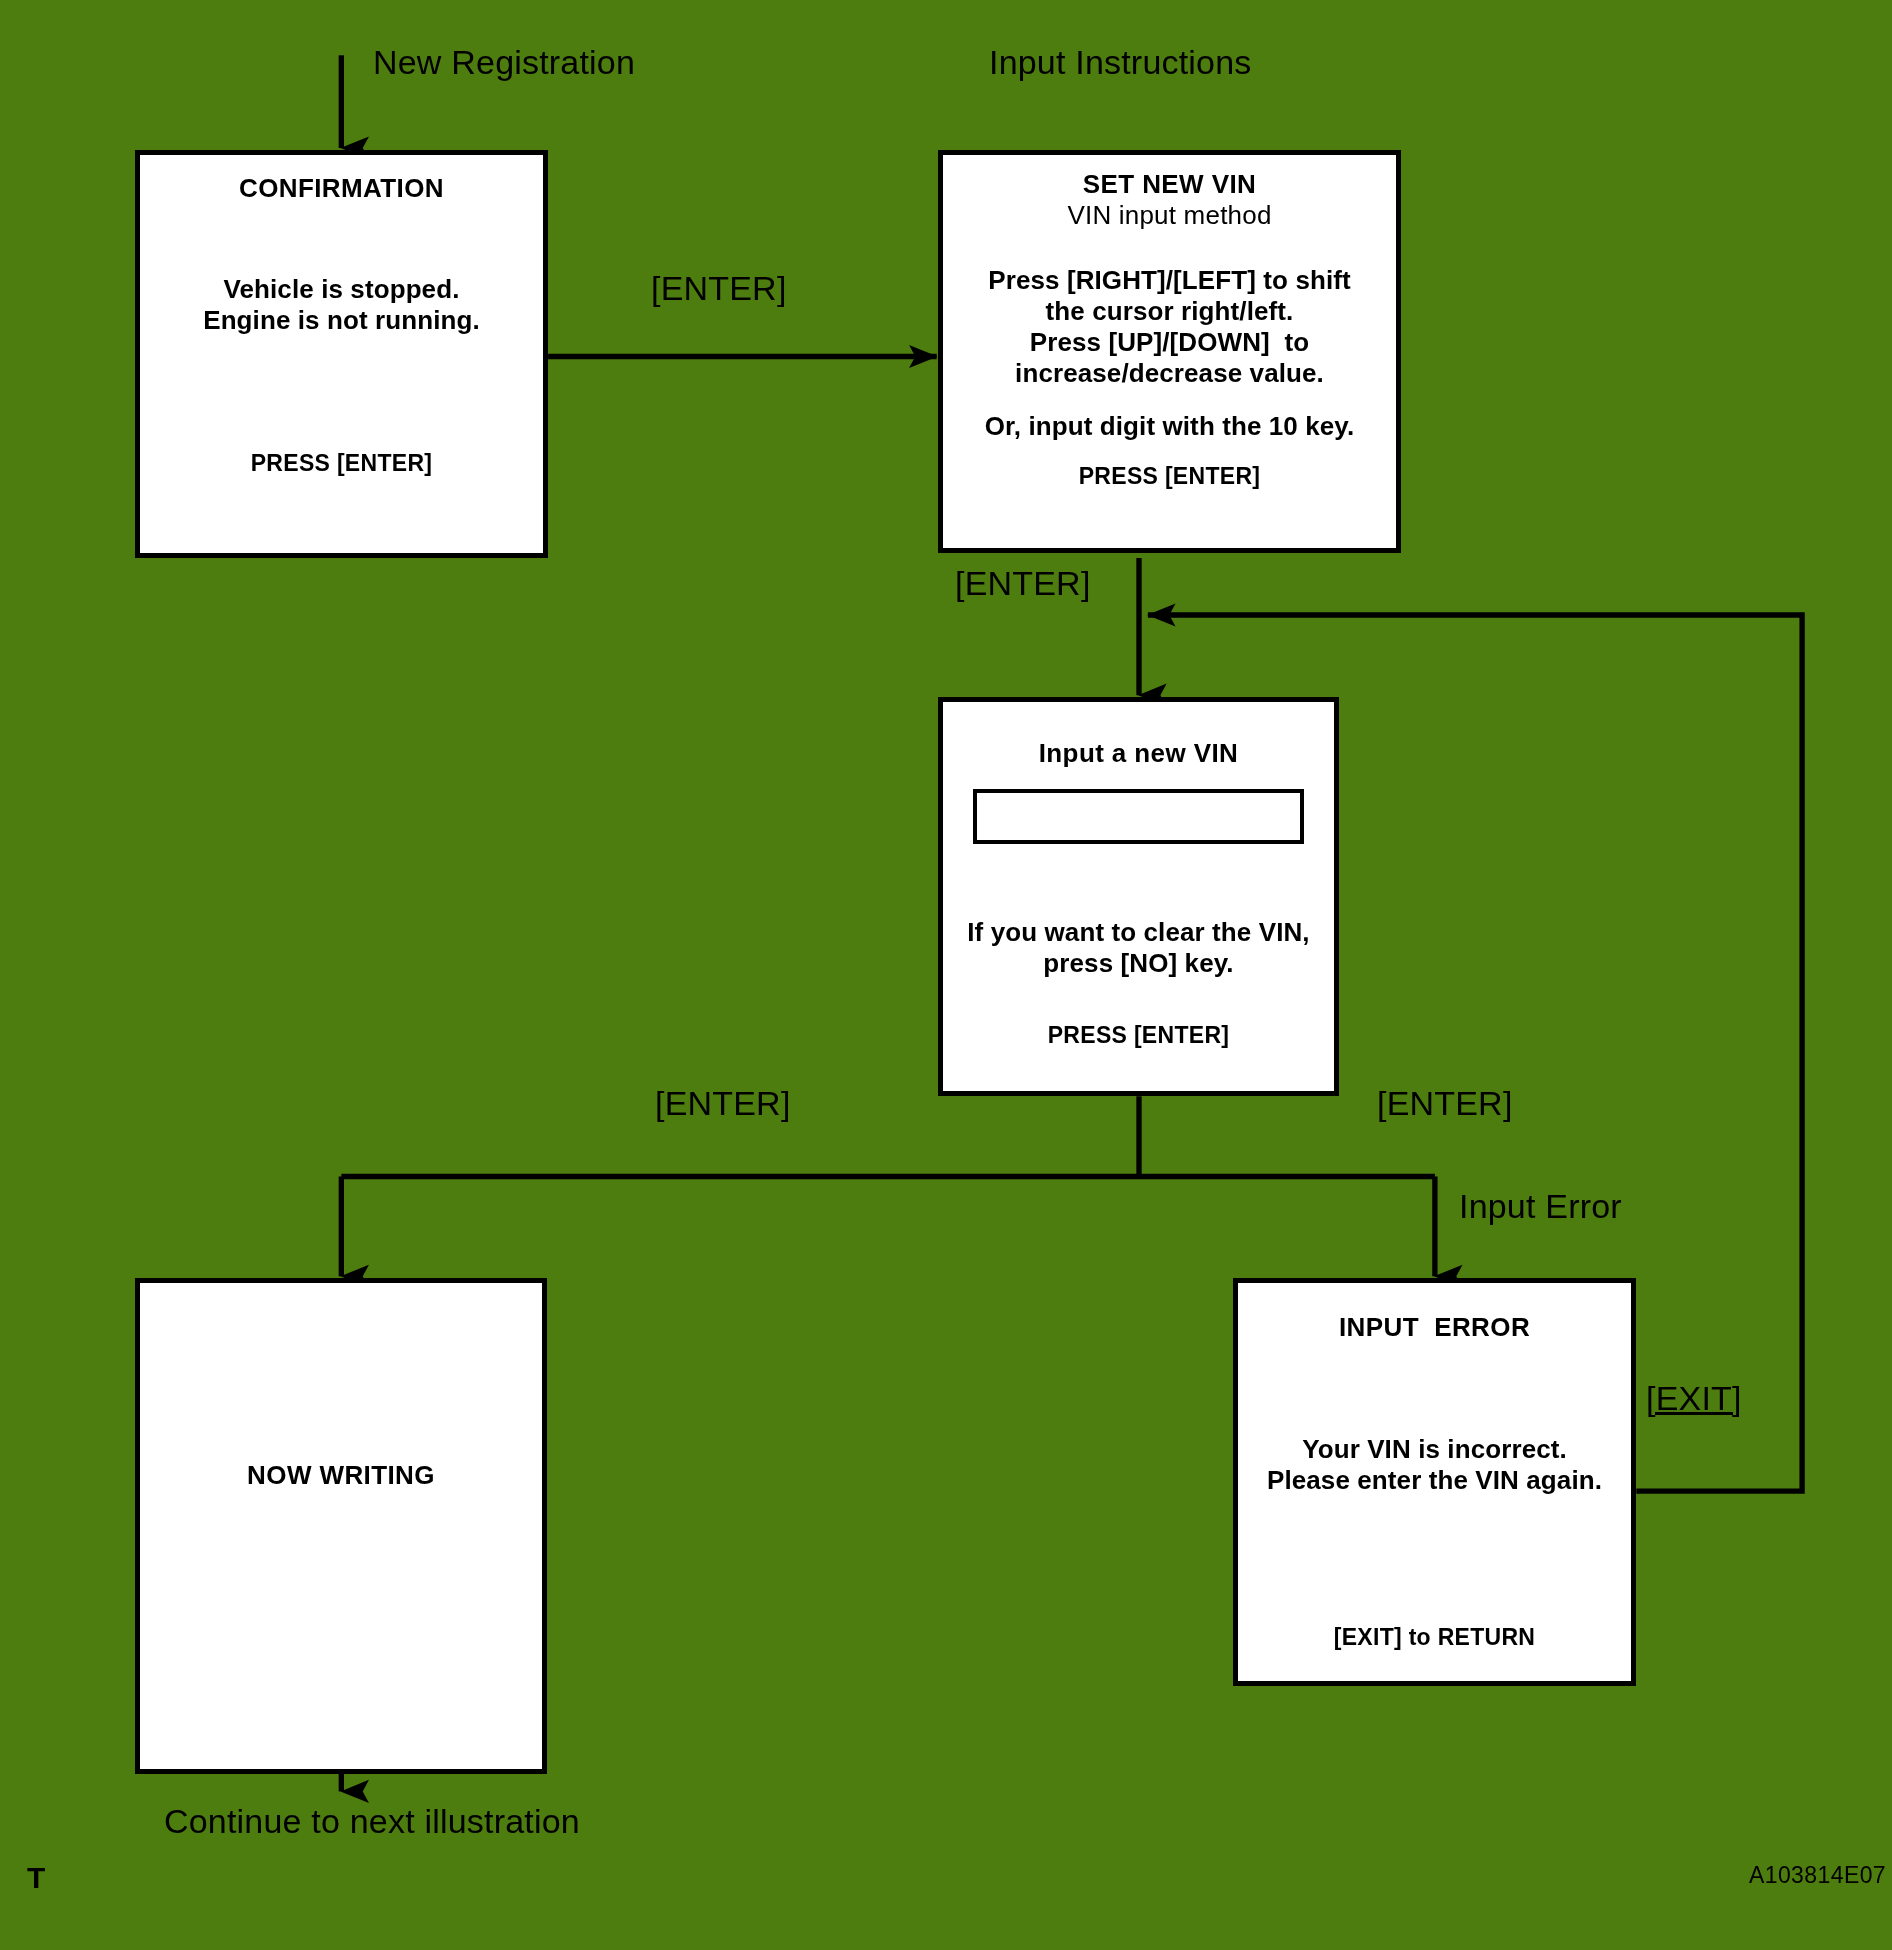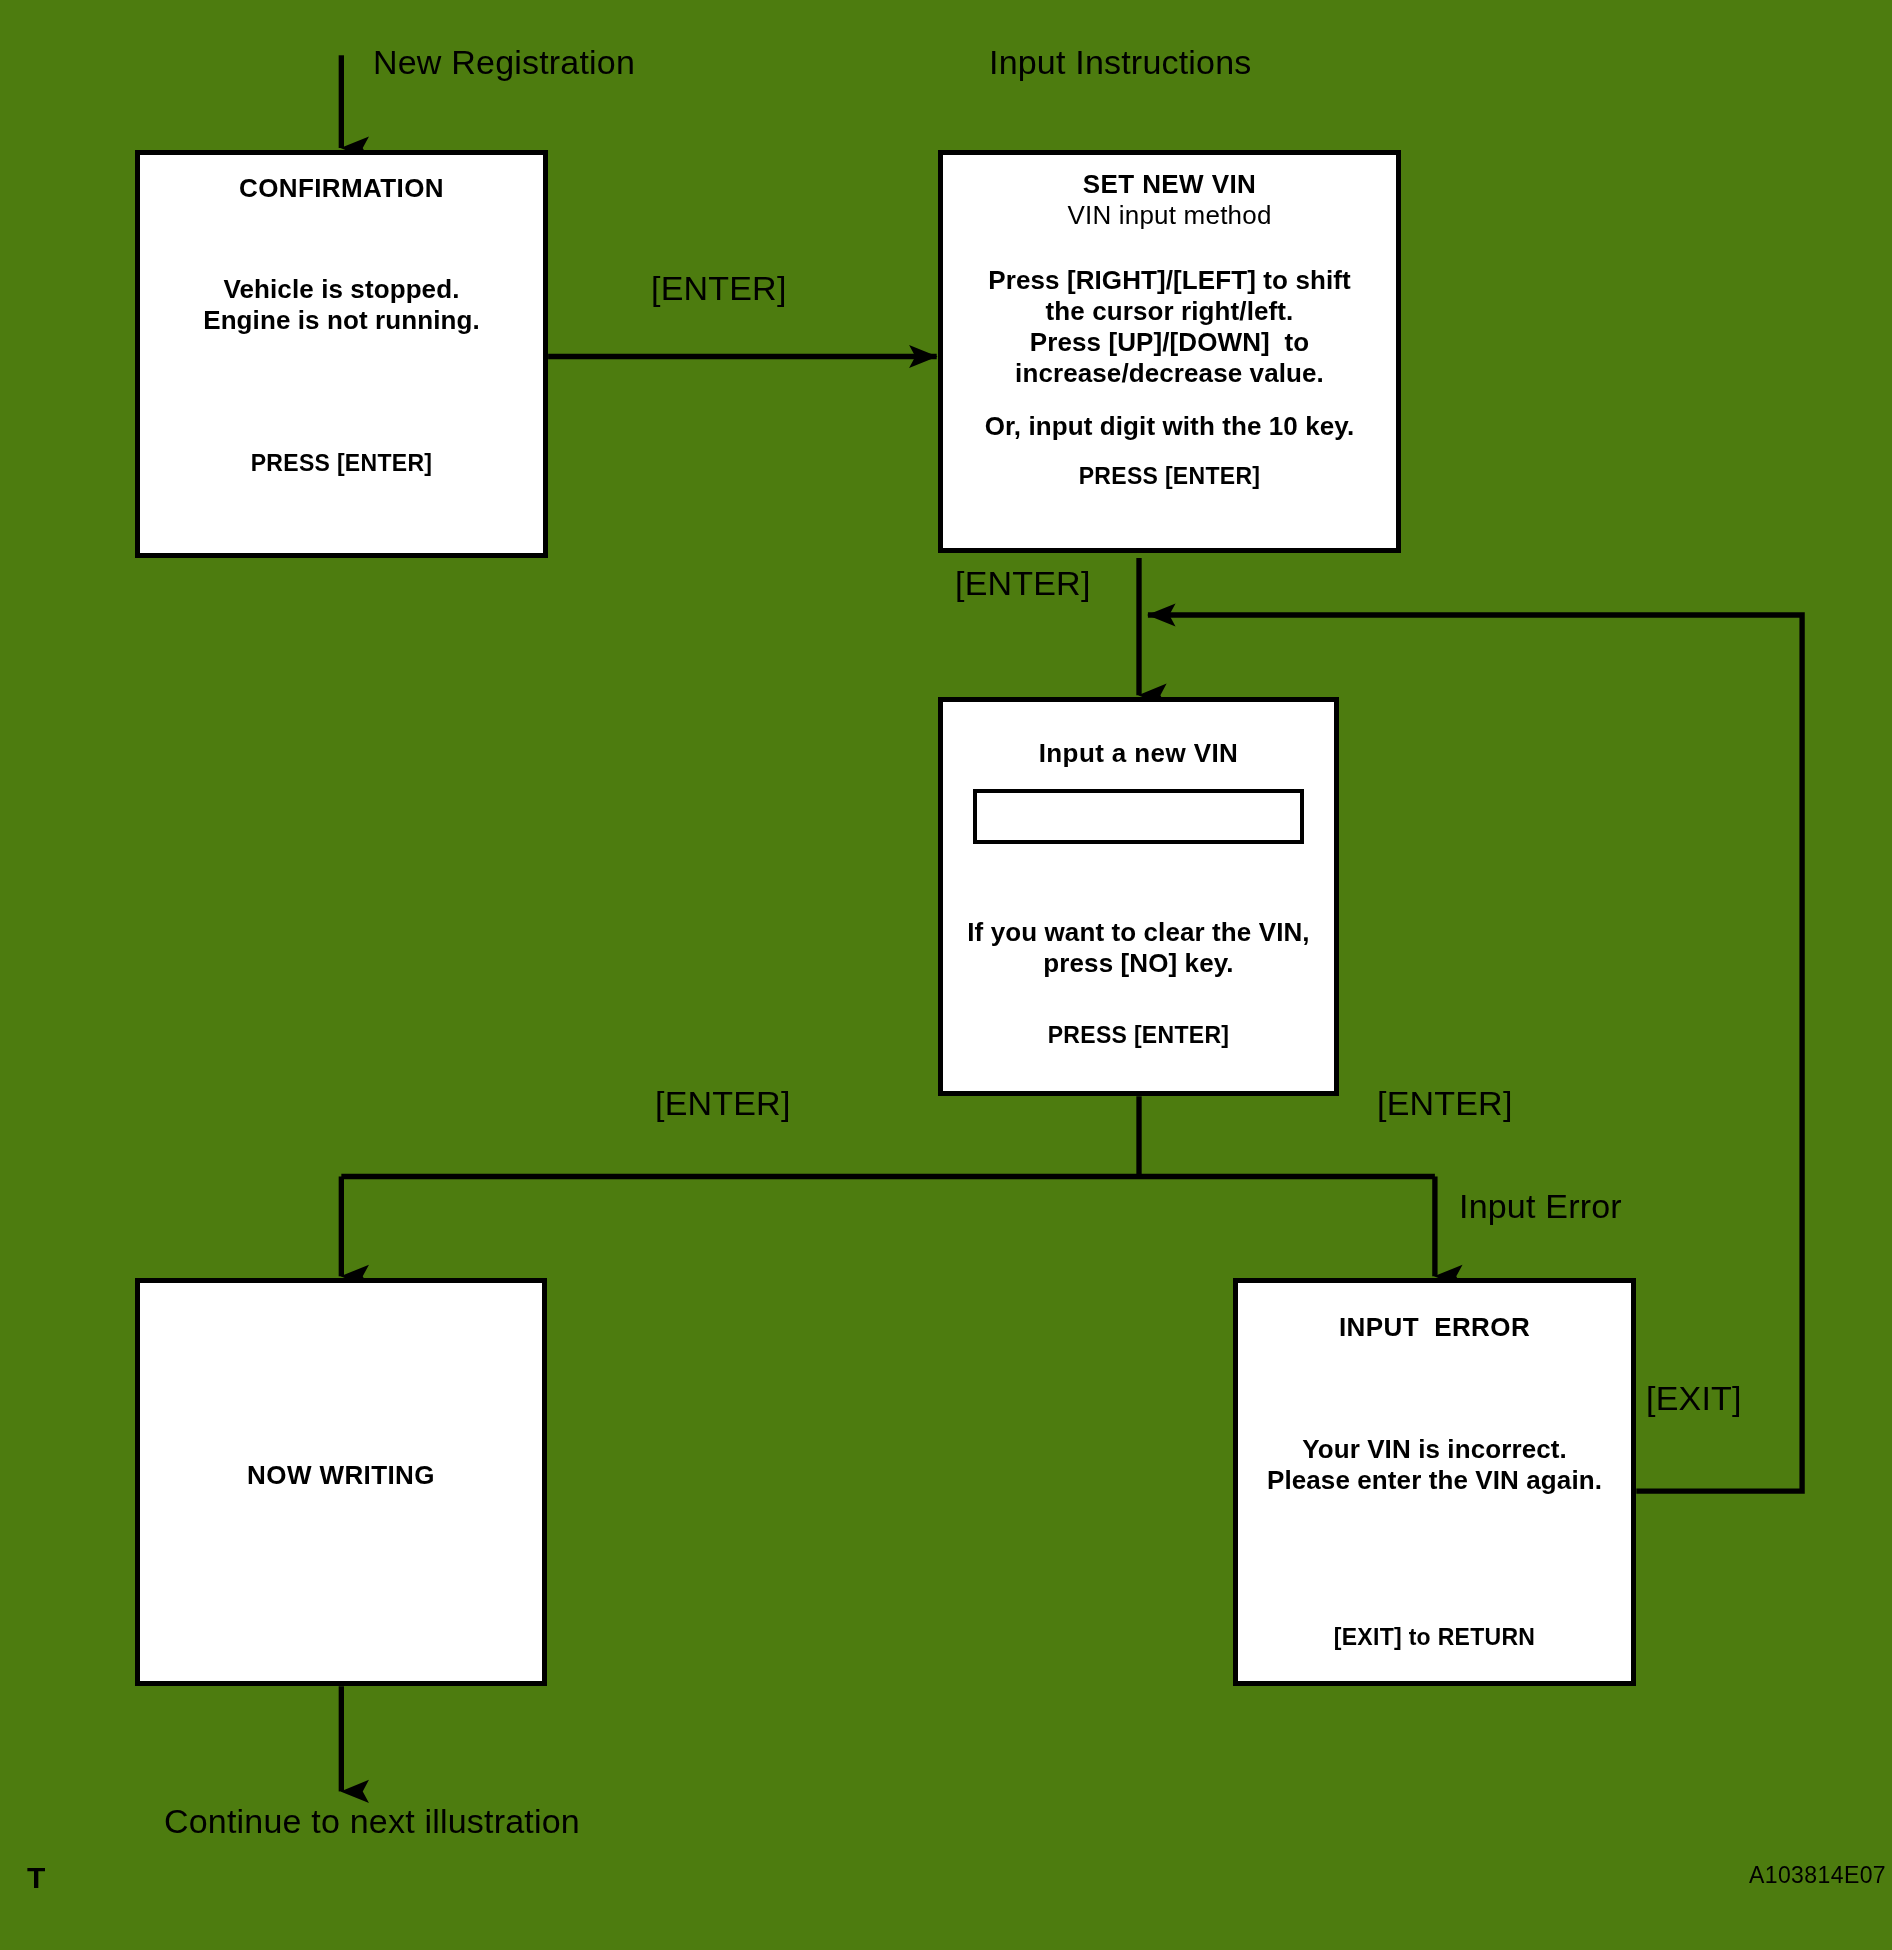--- a/index.html
+++ b/index.html
@@ -86,21 +86,21 @@
     position: absolute;
     font-size: 23px;
     font-weight: normal;
     color: #000000;
     letter-spacing: 0.4px;
   }
   
   #box-confirmation { left: 135px; top: 150px;  width: 413px;  height: 408px; }
   #box-setnewvin    { left: 938px; top: 150px; width: 463px;  height: 403px; }
   #box-inputvin     { left: 938px; top: 697px; width: 401px;  height: 399px; }
-  #box-nowwriting   { left: 135px; top: 1278px; width: 412px;  height: 408px; }
+  #box-nowwriting   { left: 135px; top: 1278px; width: 412px;  height: 496px; }
   #box-inputerror   { left: 1233px; top: 1278px; width: 403px; height: 408px; }
 </style>
 </head>
 <body>
 
 <div id="canvas">
 
   <svg id="edges" viewBox="0 0 2124 2189" width="1893" height="1951" xmlns="http://www.w3.org/2000/svg">
     <defs>
       <marker id="arrowDown" markerWidth="30" markerHeight="34" refX="15" refY="33" orient="auto" markerUnits="userSpaceOnUse">
@@ -153,21 +153,21 @@
   <div class="anno" style="left:651px; top:269px;">[ENTER]</div>
 
   <div class="anno" style="left:955px; top:564px;">[ENTER]</div>
 
   <div class="anno" style="left:655px; top:1084px;">[ENTER]</div>
 
   <div class="anno" style="left:1377px; top:1084px;">[ENTER]</div>
 
   <div class="anno" style="left:1459px; top:1187px;">Input Error</div>
 
-  <div class="anno" style="left:1646px; top:1379px;">[EXIT]</div>
+  <div class="anno" style="left:1646px; top:1379px;text-decoration:underline;">[EXIT]</div>
 
   <div class="screen-box" id="box-confirmation">
     <div style="height:18px"></div>
     <div class="scr-title">CONFIRMATION</div>
     <div style="height:70px"></div>
     <div class="scr-line">Vehicle is stopped.</div>
     <div class="scr-line">Engine is not running.</div>
     <div style="height:114px"></div>
     <div class="scr-footer">PRESS [ENTER]</div>
   </div>

